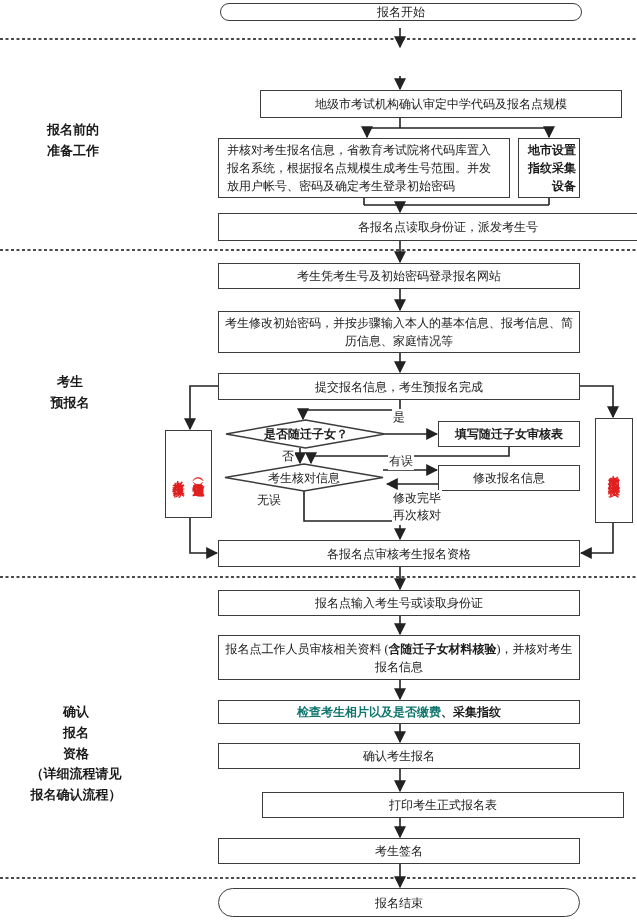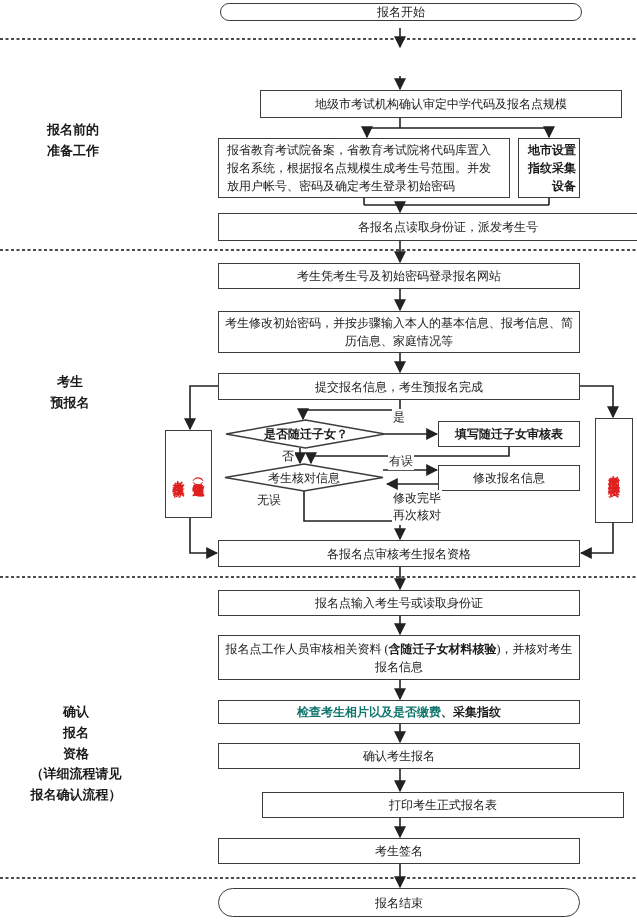--- a/index.html
+++ b/index.html
@@ -93,21 +93,21 @@
   <div class="section-label" style="left:2px;top:702px;width:148px;">确认
 报名
 资格
 （详细流程请见
 报名确认流程）</div>
 
   <div class="node terminator" style="left:220px;top:3px;width:362px;height:18px;">报名开始</div>
   <div class="node terminator" style="left:218px;top:888px;width:362px;height:29px;">报名结束</div>
 
   <div class="node" style="left:218px;top:90px;width:362px;height:28px;margin-left:42px;">地级市考试机构确认审定中学代码及报名点规模</div>
-  <div class="node multiline" style="left:218px;top:138px;width:292px;height:60px;">报省教育考试院备案，省教育考试院将代码库置入报名系统，根据报名点规模生成考生号范围。并发放用户帐号、密码及确定考生登录初始密码</div>
+  <div class="node multiline" style="left:218px;top:138px;width:292px;height:60px;">并核对考生报名信息，省教育考试院将代码库置入报名系统，根据报名点规模生成考生号范围。并发放用户帐号、密码及确定考生登录初始密码</div>
   <div class="node bold" style="left:518px;top:138px;width:62px;height:60px;padding:2px 3px;">地市设置指纹采集设备</div>
   <div class="node" style="left:218px;top:213px;width:424px;height:28px;padding-left:42px;">各报名点读取身份证，派发考生号</div>
 
   <div class="node" style="left:218px;top:263px;width:362px;height:26px;">考生凭考生号及初始密码登录报名网站</div>
   <div class="node" style="left:218px;top:311px;width:362px;height:42px;">考生修改初始密码，并按步骤输入本人的基本信息、报考信息、简历信息、家庭情况等</div>
   <div class="node" style="left:218px;top:373px;width:362px;height:27px;">提交报名信息，考生预报名完成</div>
 
   <div class="dlabel bold" style="left:231px;top:426px;width:150px;height:16px;">是否随迁子女？</div>
   <div class="dlabel" style="left:229px;top:470px;width:150px;height:16px;">考生核对信息</div>
 

